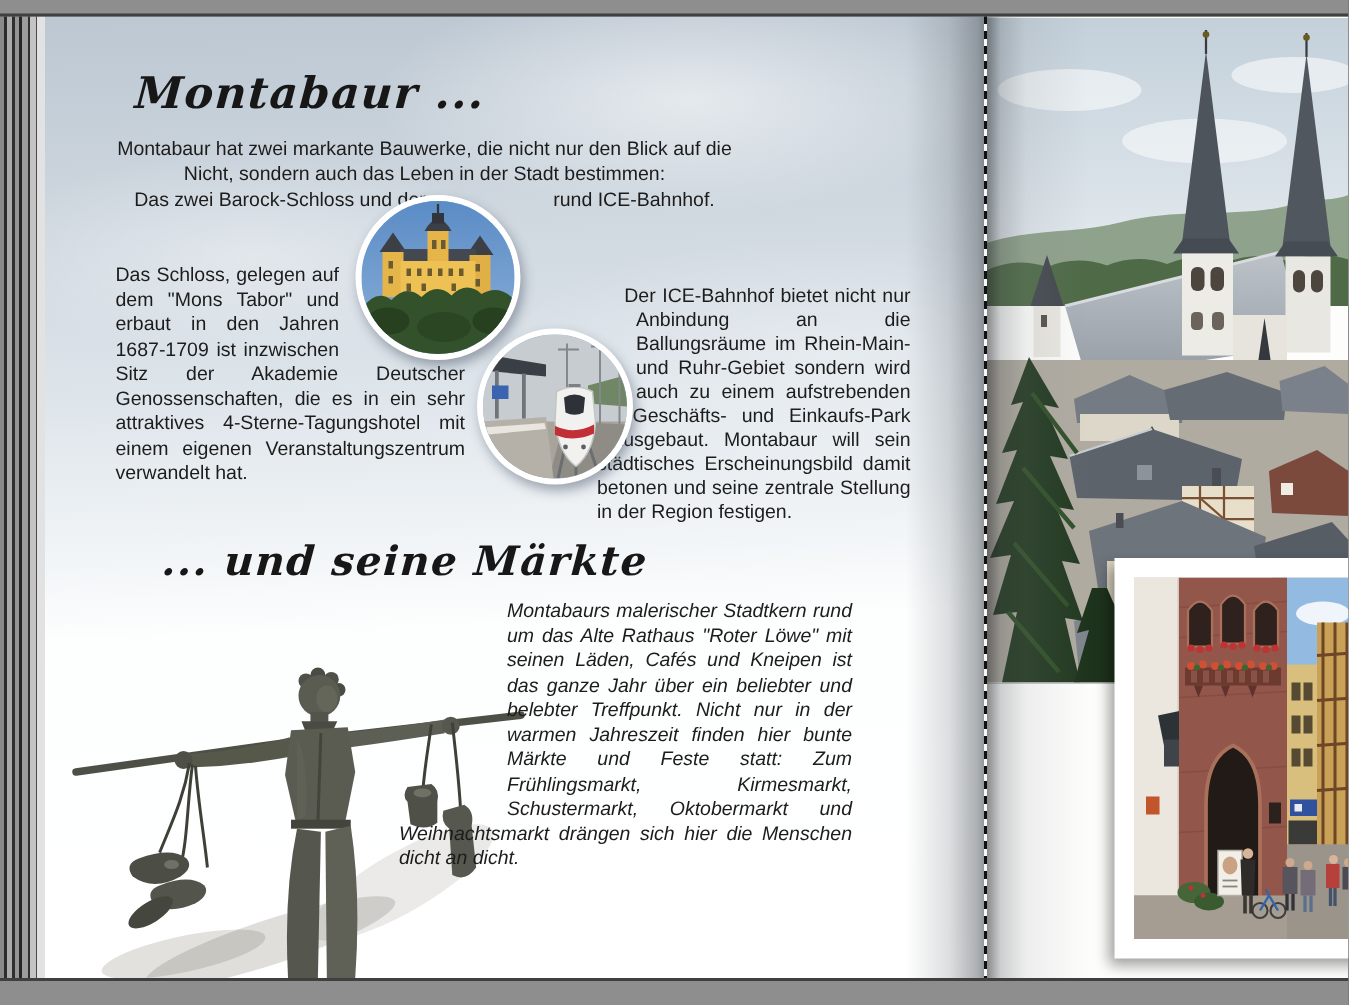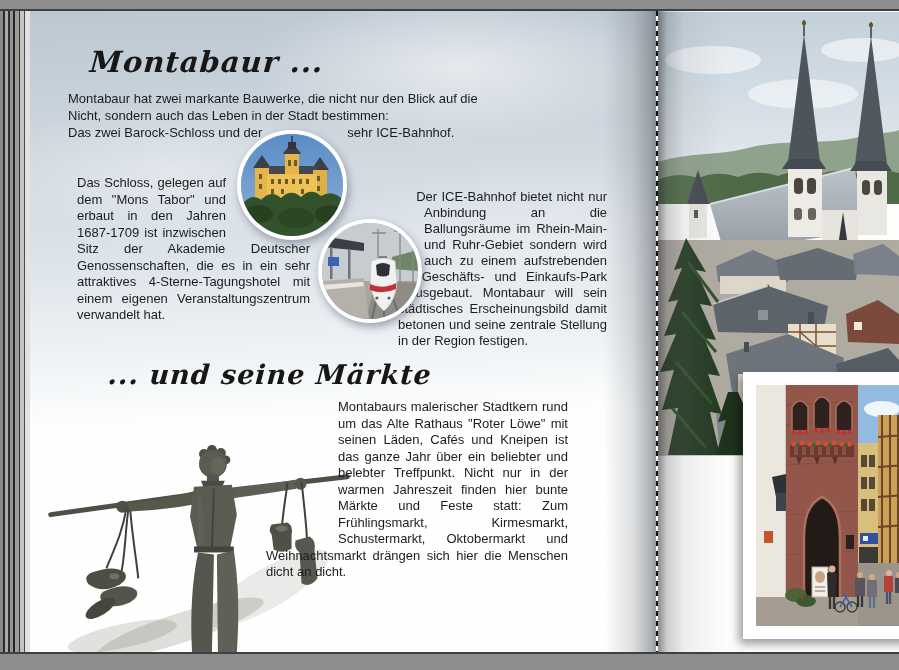--- a/index.html
+++ b/index.html
@@ -35,29 +35,29 @@
          box-shadow:-4px 5px 9px rgba(0,0,0,.38);}
   .inset svg{display:block;}
   .spine-shadow{position:absolute;left:0;top:0;width:70px;height:100%;z-index:10;pointer-events:none;
     background:linear-gradient(90deg,rgba(40,42,45,.55) 0,rgba(80,84,88,.28) 9px,rgba(140,144,148,.14) 26px,rgba(200,200,200,0) 68px);}
   
   .script-title{position:absolute;color:#171717;font-family:"DejaVu Serif","Liberation Serif",serif;
     font-style:italic;font-weight:bold;letter-spacing:1px;transform:skewX(-4deg);white-space:nowrap;z-index:3;}
   .title1{left:60px;top:34px;font-size:29px;}
   .title2{left:78px;top:348px;font-size:27px;}
   .para{position:absolute;margin:0;font-size:13px;line-height:16.5px;color:#1c1c1c;text-align:justify;z-index:3;}
-  .intro{position:absolute;left:38px;top:79px;width:430px;font-size:13px;line-height:17px;color:#1c1c1c;z-index:3;}
+  .intro{position:absolute;left:38px;top:79px;width:430px;font-size:13px;line-height:17px;color:#1c1c1c;z-index:3;text-align:center;}
   .intro .line{display:block;}
   .intro .gap{display:inline-block;width:85px;}
   .para-schloss{left:47px;top:164px;width:233px;}
   .spacer-r{float:right;width:84px;height:66px;}
   .para-ice{left:368px;top:178px;width:209px;line-height:16px;}
   .spacer-ice{float:left;width:26px;height:104px;margin-top:30px;
               shape-outside:circle(54px at -26px 52px);shape-margin:3px;}
-  .para-markets{left:236px;top:388px;width:302px;}
+  .para-markets{left:236px;top:388px;width:302px;font-style:italic;}
   .spacer-statue{float:left;width:72px;height:66px;margin-top:82px;}
   
   .photo-circle{position:absolute;border-radius:50%;border:4px solid #fff;overflow:hidden;
     box-shadow:2px 4px 8px rgba(60,70,90,.45);z-index:4;background:#9db8d6;}
   .photo-circle svg{display:block;}
   .circle-castle{left:207px;top:119px;width:102px;height:102px;}
   .circle-train{left:288px;top:208px;width:96px;height:96px;}
   .statue{position:absolute;left:0;top:426px;width:335px;height:215px;z-index:2;}
 </style>
 </head>
@@ -67,21 +67,21 @@
 
   <div class="binding"></div>
 
   <div class="left-page">
 
     <div class="script-title title1">Montabaur ...</div>
 
     <div class="intro">
       <span class="line">Montabaur hat zwei markante Bauwerke, die nicht nur den Blick auf die</span>
       <span class="line">Nicht, sondern auch das Leben in der Stadt bestimmen:</span>
-      <span class="line"><span>Das zwei Barock-Schloss und der</span><span class="gap"></span><span>sehr ICE-Bahnhof.</span></span>
+      <span class="line"><span>Das zwei Barock-Schloss und der</span><span class="gap"></span><span>rund ICE-Bahnhof.</span></span>
     </div>
 
     <div class="photo-circle circle-castle" aria-label="castle-photo">
       <svg width="102" height="102" viewBox="0 0 102 102">
         <defs>
           <linearGradient id="skyC" x1="0" y1="0" x2="0" y2="1">
             <stop offset="0" stop-color="#5b8cc6"></stop>
               <stop offset="1" stop-color="#8cb0d8"></stop>
           </linearGradient>
         </defs>

